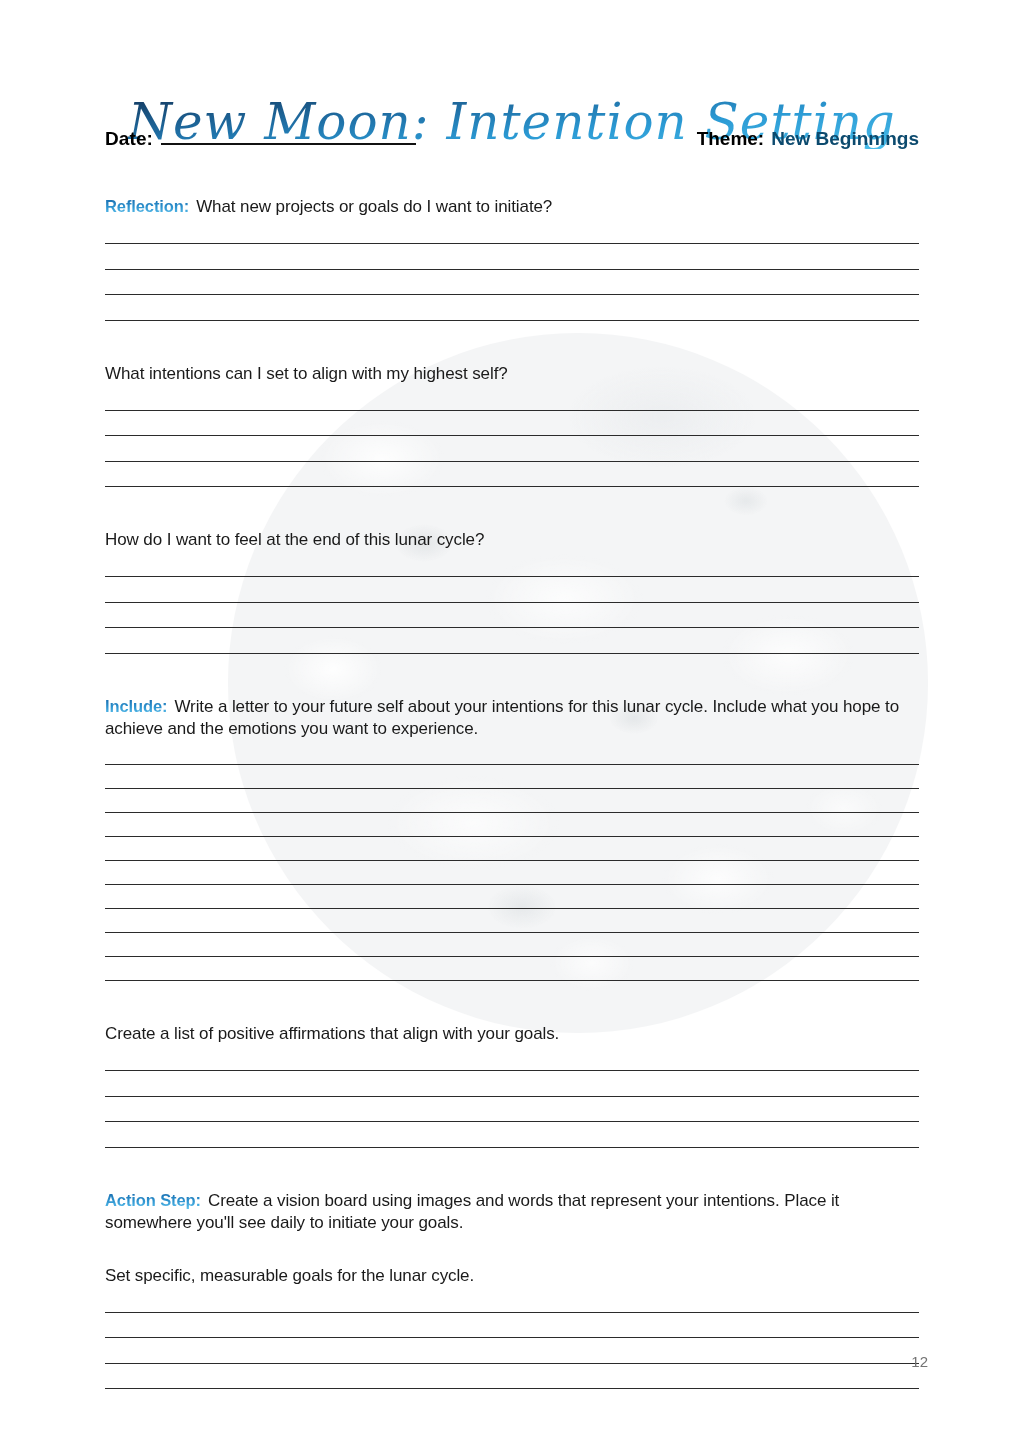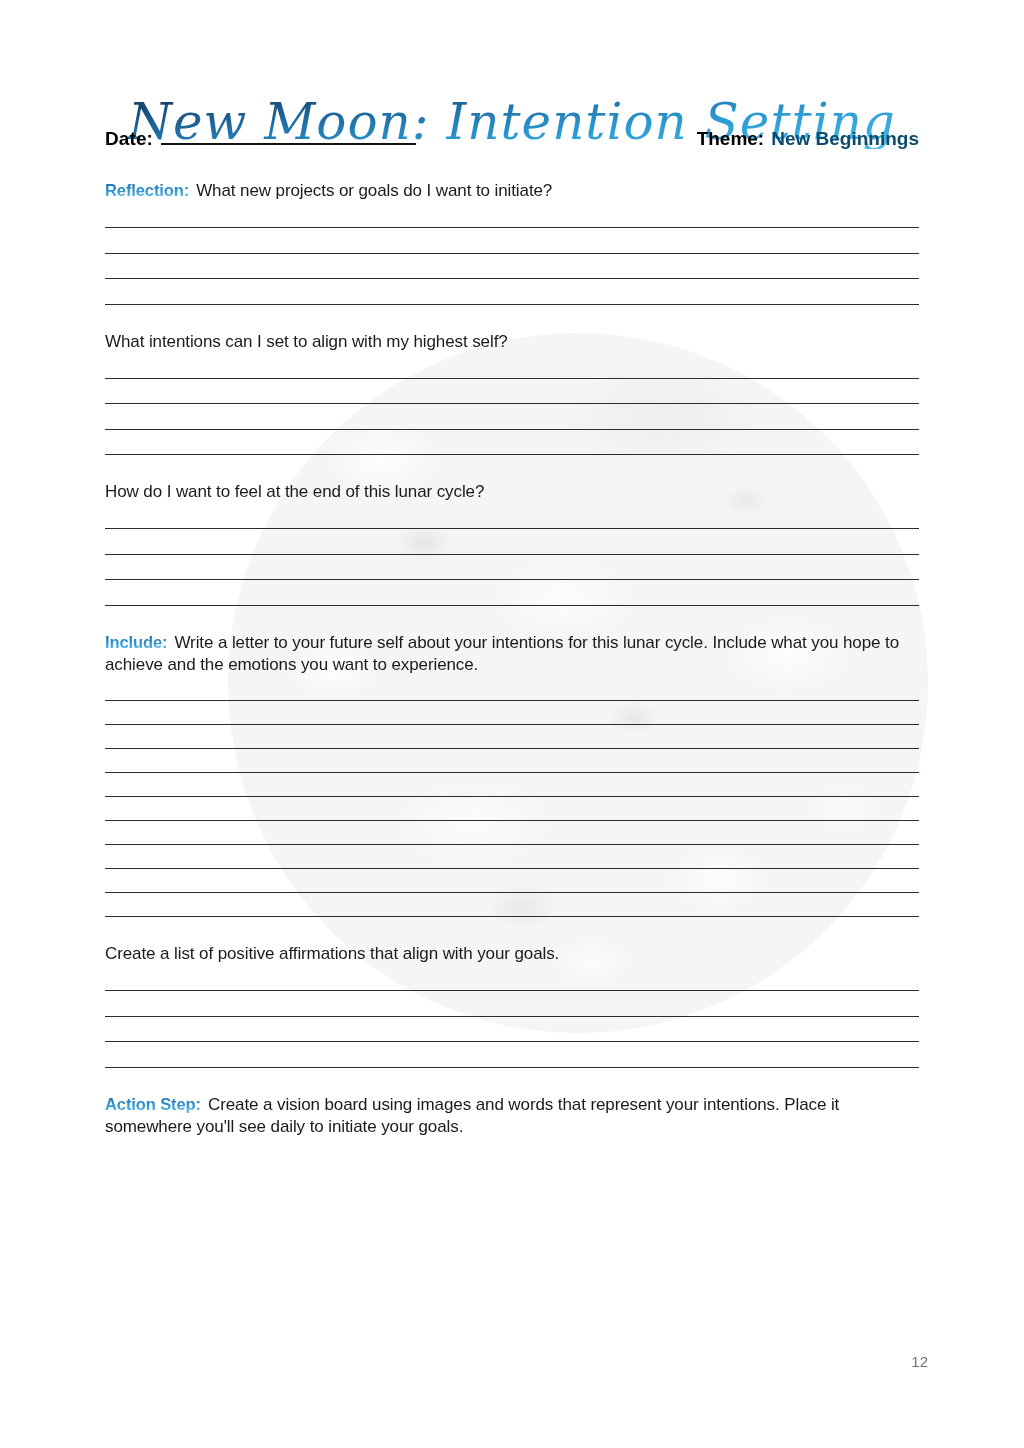--- a/index.html
+++ b/index.html
@@ -144,21 +144,21 @@
 
   
   .prompt {
     font-size: 17px;
     line-height: 1.33;
     color: #1a1a1a;
     letter-spacing: -0.1px;
   }
   .prompt .body { color: #1a1a1a; }
 
-  .block { margin-top: 0; }
+  .block { margin-top: 16px; }
 
   
   .lines { margin-top: 8px; }
   .lines .rule {
     height: 0;
     border-bottom: 1.6px solid #2b2b2b;
   }
   .lines.gap-24 .rule { margin-top: 24.5px; }
   .lines.gap-23 .rule { margin-top: 23px; }
   .sp-24 { height: 24px; }
@@ -266,18 +266,27 @@
     </div>
 
     <div class="sp-26"></div>
 
     <div class="block">
       <p class="prompt"><span class="tag">Action Step:</span><span class="body">Create a vision board using images and words that represent your intentions. Place it somewhere you'll see daily to initiate your goals.</span></p>
     </div>
 
     <div class="sp-14"></div>
 
+    <div class="block">
+      <p class="prompt"><span class="body">Set specific, measurable goals for the lunar cycle.</span></p>
+      <div class="lines gap-24">
+        <div class="rule"></div>
+        <div class="rule"></div>
+        <div class="rule"></div>
+        <div class="rule"></div>
+      </div>
+    </div>
 
   </div>
 
   <div class="page-number">12</div>
 
 </div>
 
 </body></html>

